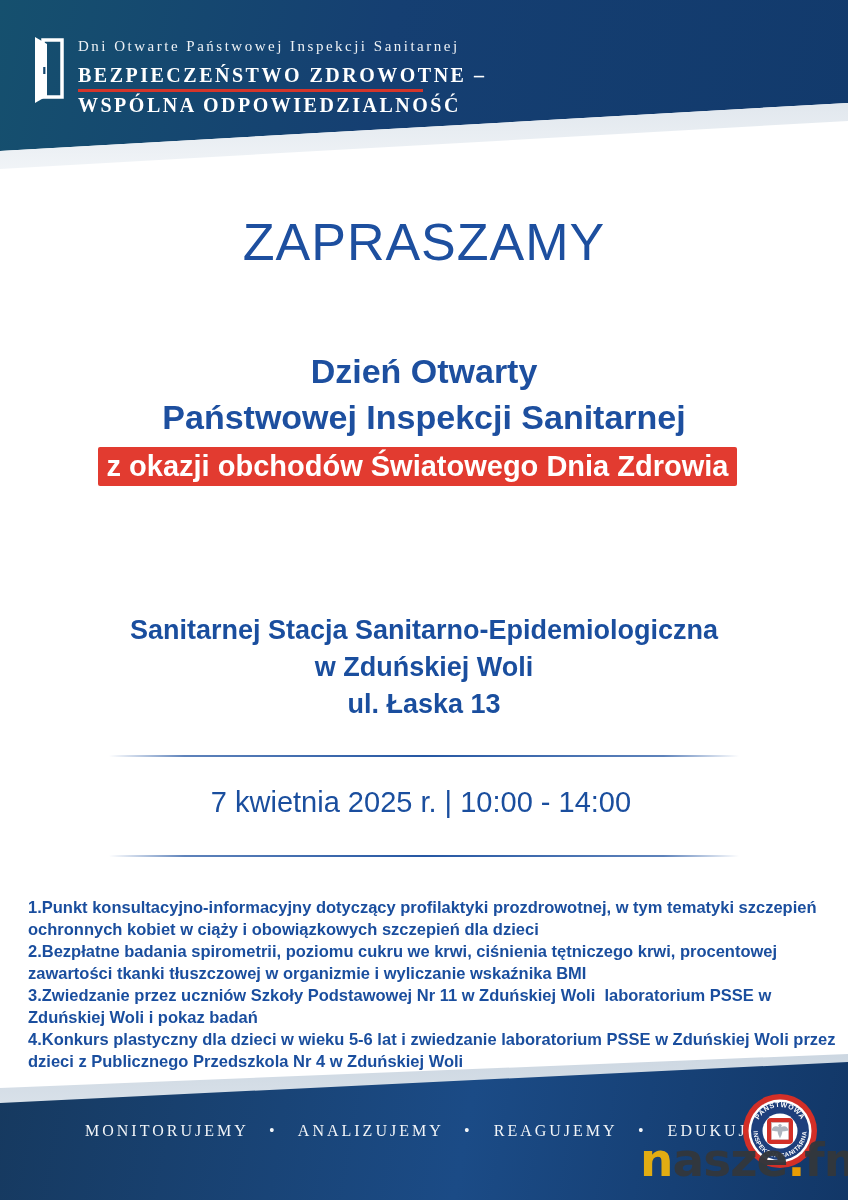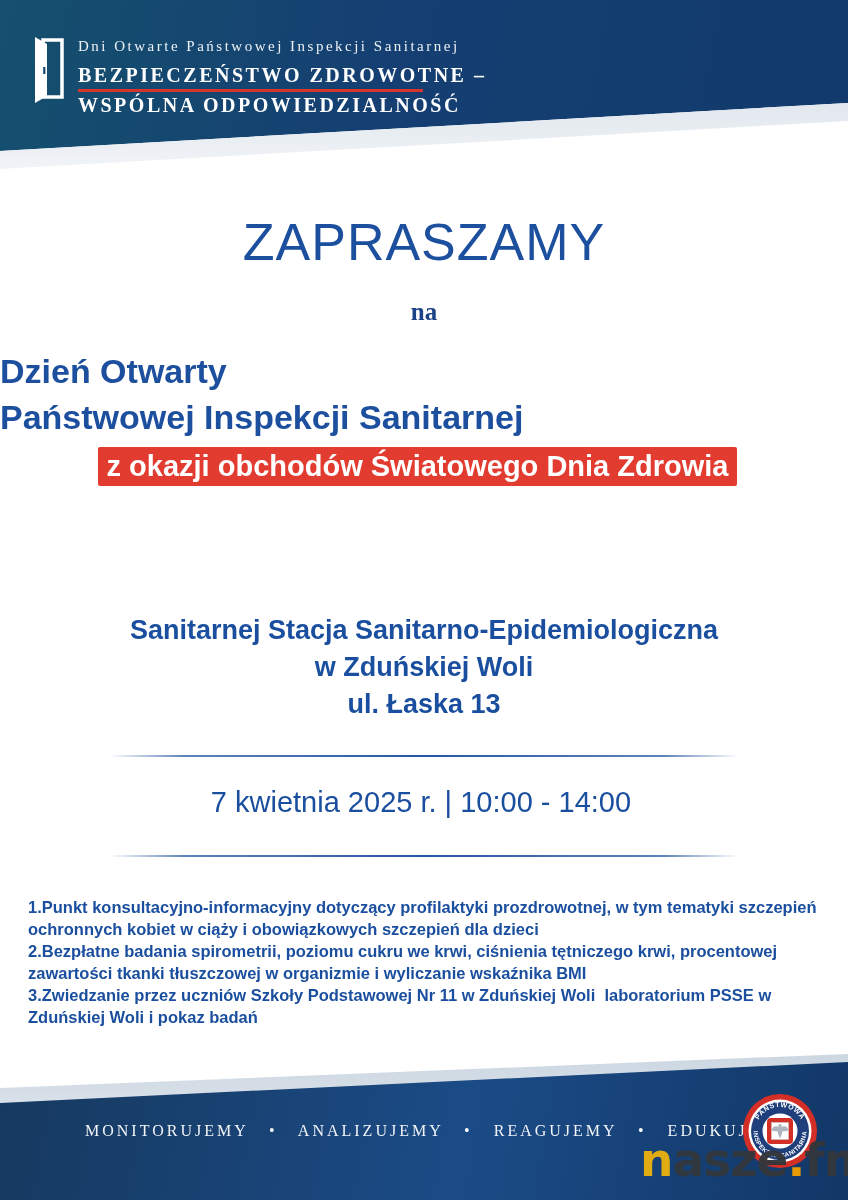--- a/index.html
+++ b/index.html
@@ -17,21 +17,21 @@
     font-family:"Liberation Serif",serif;}
   .hdr-line1{font-size:15px;letter-spacing:2.5px;font-weight:500;white-space:nowrap;}
   .hdr-line2{margin-top:9px;font-size:20px;font-weight:700;letter-spacing:2.5px;color:#fff;white-space:nowrap;}
   .hdr-underline{width:345px;height:3px;background:#D5352A;margin-top:2px;}
   .hdr-line3{margin-top:2px;font-size:20px;font-weight:700;letter-spacing:2.5px;color:#fff;white-space:nowrap;}
   
   .invite{position:absolute;left:0;top:212px;width:848px;text-align:center;
     font-size:52px;font-weight:400;letter-spacing:1px;color:#1D4F9F;}
   .na{position:absolute;left:0;top:298px;width:848px;text-align:center;
     font-family:"Liberation Serif",serif;font-weight:700;font-size:25px;color:#1B4286;}
-  .event-title{position:absolute;left:0;top:348px;width:848px;
+  .event-title{position:absolute;left:0;top:348px;width:848px;text-align:center;
     font-size:34px;font-weight:700;line-height:46px;color:#1D4F9F;}
   .banner{position:absolute;left:98px;top:447px;width:639px;height:39px;background:#E23B30;
     border-radius:2px;color:#fff;font-size:29px;font-weight:700;text-align:center;line-height:39px;}
   
   .venue{position:absolute;left:0;top:612px;width:848px;text-align:center;
     font-size:27px;font-weight:700;line-height:37px;color:#1A4E9E;}
   .sep{position:absolute;left:109px;width:630px;height:2px;
     background:linear-gradient(90deg,rgba(26,78,158,0),rgba(26,78,158,.7) 12%,rgba(26,78,158,.95) 50%,rgba(26,78,158,.7) 88%,rgba(26,78,158,0));}
   .sep1{top:755px;} .sep2{top:855px;}
   .datetime{position:absolute;left:5px;top:786px;width:832px;text-align:center;
@@ -72,21 +72,20 @@
   </svg>
 
   <div class="hdr-text">
     <div class="hdr-line1">Dni Otwarte Państwowej Inspekcji Sanitarnej</div>
     <div class="hdr-line2">BEZPIECZEŃSTWO ZDROWOTNE –</div>
     <div class="hdr-underline"></div>
     <div class="hdr-line3">WSPÓLNA ODPOWIEDZIALNOŚĆ</div>
   </div>
 
   <div class="invite">ZAPRASZAMY</div>
-  <div class="na">na</div>
   <div class="event-title">
     <div>Dzień Otwarty</div>
     <div>Państwowej Inspekcji Sanitarnej</div>
   </div>
   <div class="banner">z okazji obchodów Światowego Dnia Zdrowia</div>
 
   <div class="venue">
     <div>Sanitarnej Stacja Sanitarno-Epidemiologiczna</div>
     <div>w Zduńskiej Woli</div>
     <div>ul. Łaska 13</div>
@@ -96,20 +95,22 @@
   <div class="datetime">7 kwietnia 2025 r. | 10:00 - 14:00</div>
   <div class="sep sep2"></div>
 
   <div class="agenda">
     <div class="agenda-item">1.Punkt konsultacyjno-informacyjny dotyczący profilaktyki prozdrowotnej, w tym tematyki szczepień
 ochronnych kobiet w ciąży i obowiązkowych szczepień dla dzieci</div>
     <div class="agenda-item">2.Bezpłatne badania spirometrii, poziomu cukru we krwi, ciśnienia tętniczego krwi, procentowej
 zawartości tkanki tłuszczowej w organizmie i wyliczanie wskaźnika BMI</div>
     <div class="agenda-item">3.Zwiedzanie przez uczniów Szkoły Podstawowej Nr 11 w Zduńskiej Woli  laboratorium PSSE w
 Zduńskiej Woli i pokaz badań</div>
+    <div class="agenda-item">4.Konkurs plastyczny dla dzieci w wieku 5-6 lat i zwiedzanie laboratorium PSSE w Zduńskiej Woli przez
+dzieci z Publicznego Przedszkola Nr 4 w Zduńskiej Woli</div>
   </div>
 
   <div class="footer">
     <div class="footer-wedge"></div>
     <div class="footer-blue"></div>
     <div class="tagline">MONITORUJEMY   •   ANALIZUJEMY   •   REAGUJEMY   •   EDUKUJEMY</div>
 
     <svg class="badge" viewBox="0 0 80 80">
       <defs>
         <path id="arcTop" d="M 16,40 A 24,24 0 0 1 64,40" fill="none"></path>

